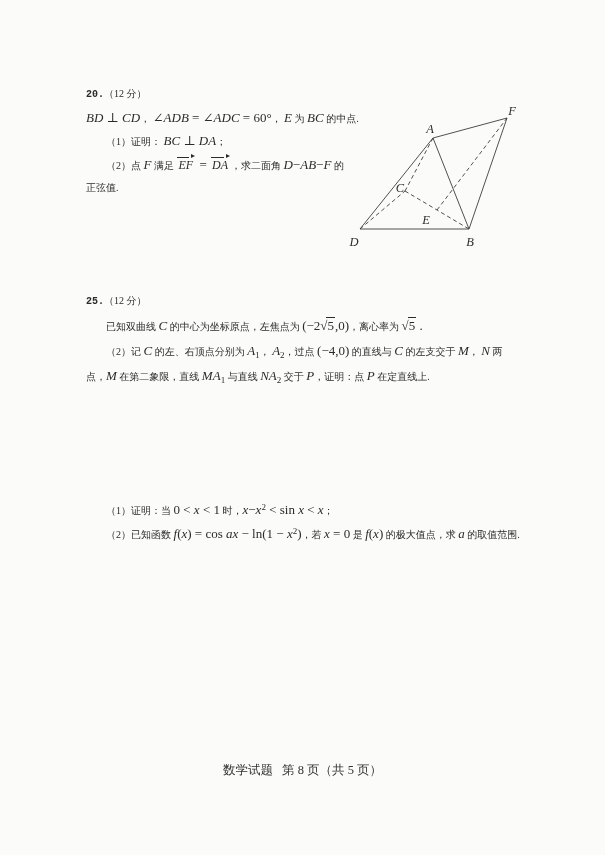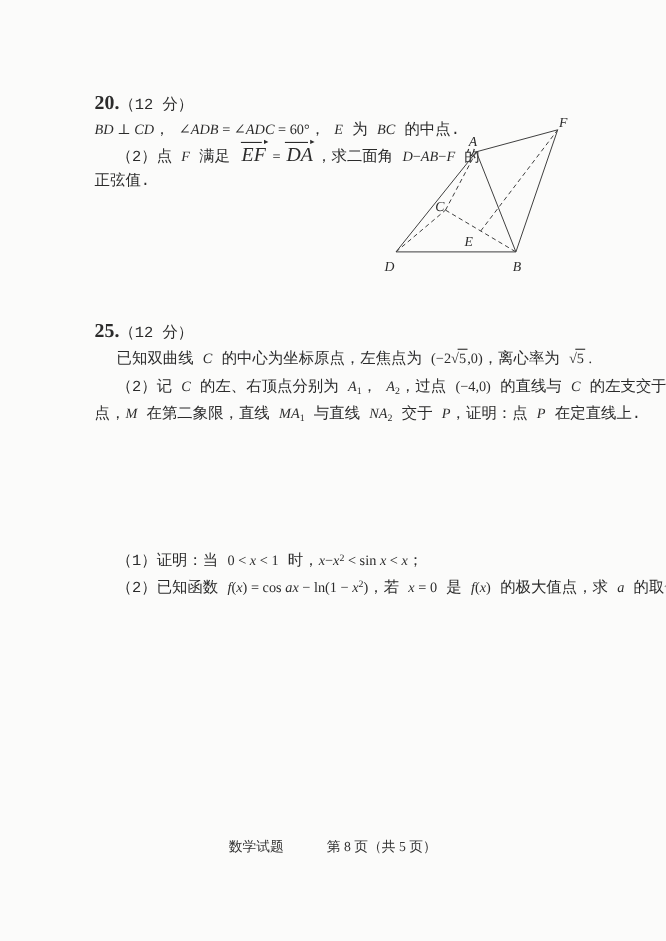--- a/index.html
+++ b/index.html
@@ -5,51 +5,52 @@
   html,body{margin:0;padding:0;}
   body{width:605px;height:855px;background:#fbfbfa;overflow:hidden;position:relative;
        font-family:"Liberation Serif","DejaVu Serif",serif;color:#2b2b2b;}
   .page{position:absolute;inset:0;}
   .problem{position:absolute;left:86px;}
   #p20 .line{line-height:23.5px;height:23.5px;}
   #p21 .line{line-height:25px;height:25px;}
   #p22 .line{line-height:24px;height:24px;}
   .line{white-space:nowrap;font-size:12px;}
   .line.ind{padding-left:20px;}
-  .seg-cn{font-family:Liberation Mono, monospace;font-size:14px;}
+  .seg-cn{font-family:Liberation Serif, serif;font-size:10px;}
   .seg-m{font-family:"Liberation Serif","DejaVu Serif","DejaVu Sans",serif;font-style:italic;font-size:13px;}
   .seg-mn{font-family:"Liberation Serif","DejaVu Serif","DejaVu Sans",serif;font-size:13px;}
-  .seg-bn{font-family:Liberation Serif, serif;font-weight:bold;font-size:18px;}
+  .seg-bn{font-family:Liberation Mono, monospace;font-weight:bold;font-size:10px;}
   .seg-sub{font-family:"Liberation Serif",serif;font-size:9px;position:relative;top:3px;}
   .seg-sup{font-family:"Liberation Serif",serif;font-size:9px;position:relative;top:-4px;}
-  .seg-vec{font-family:"Liberation Serif","DejaVu Serif",serif;font-style:italic;font-size:18px;
+  .seg-vec{font-family:"Liberation Serif","DejaVu Serif",serif;font-style:italic;font-size:12px;
            position:relative;margin:0 3px 0 2px;}
   .seg-vec::before{content:"";position:absolute;left:-1px;right:4px;top:-1px;
            border-top:1px solid currentColor;}
   .seg-vec::after{content:"";position:absolute;right:-2px;top:-3.5px;width:0;height:0;
            border-left:4px solid currentColor;border-top:2.5px solid transparent;
            border-bottom:2.5px solid transparent;}
   .seg-sqrt{font-family:"Liberation Serif","DejaVu Serif","DejaVu Sans",serif;font-size:13px;white-space:nowrap;}
   .seg-sqrt .rt{letter-spacing:-1px;}
   .seg-sqrt .rd{border-top:1px solid currentColor;padding:0 1px;}
   #figure{position:absolute;left:340px;top:100px;width:200px;height:150px;}
   #figure text{font-family:"Liberation Serif","DejaVu Serif",serif;font-style:italic;
            font-size:12.5px;fill:#2b2b2b;}
   #figure line{stroke:#3d3d3d;stroke-width:0.9;}
   #figure line.dashed{stroke-dasharray:4 3;}
   .footer{position:absolute;left:0;right:0;top:762px;text-align:center;font-size:12.5px;color:#333;}
-  .footer span{margin:0 18px;text-align:right;}
+  .footer span{margin:0 3px;text-align:right;}
 </style>
 </head>
 <body>
 
 <div class="page">
   <section class="problem" id="p20" style="top:82px">
       <div class="line"><span class="seg-bn">20.</span><span class="seg-cn">（12 分）</span></div>
       <div class="line"><span class="seg-m">BD</span><span class="seg-mn"> ⊥ </span><span class="seg-m">CD</span><span class="seg-cn">， </span><span class="seg-mn">∠</span><span class="seg-m">ADB</span><span class="seg-mn"> = ∠</span><span class="seg-m">ADC</span><span class="seg-mn"> = 60°</span><span class="seg-cn">， </span><span class="seg-m">E</span><span class="seg-cn"> 为 </span><span class="seg-m">BC</span><span class="seg-cn"> 的中点.</span></div>
+      <div class="line ind"><span class="seg-cn">（1）证明： </span><span class="seg-m">BC</span><span class="seg-mn"> ⊥ </span><span class="seg-m">DA</span><span class="seg-cn">；</span></div>
       <div class="line ind"><span class="seg-cn">（2）点 </span><span class="seg-m">F</span><span class="seg-cn"> 满足 </span><span class="seg-vec">EF</span><span class="seg-mn"> = </span><span class="seg-vec">DA</span><span class="seg-cn">，求二面角 </span><span class="seg-m">D</span><span class="seg-mn">−</span><span class="seg-m">AB</span><span class="seg-mn">−</span><span class="seg-m">F</span><span class="seg-cn"> 的</span></div>
       <div class="line"><span class="seg-cn">正弦值.</span></div>
     </section>
 
   <svg id="figure" viewBox="0 0 200 150">
       <line x1="20" y1="129" x2="129" y2="129"></line>
       <line x1="20" y1="129" x2="93" y2="38"></line>
       <line x1="93" y1="38" x2="129" y2="129"></line>
       <line x1="93" y1="38" x2="167" y2="18"></line>
       <line x1="167" y1="18" x2="129" y2="129"></line>

